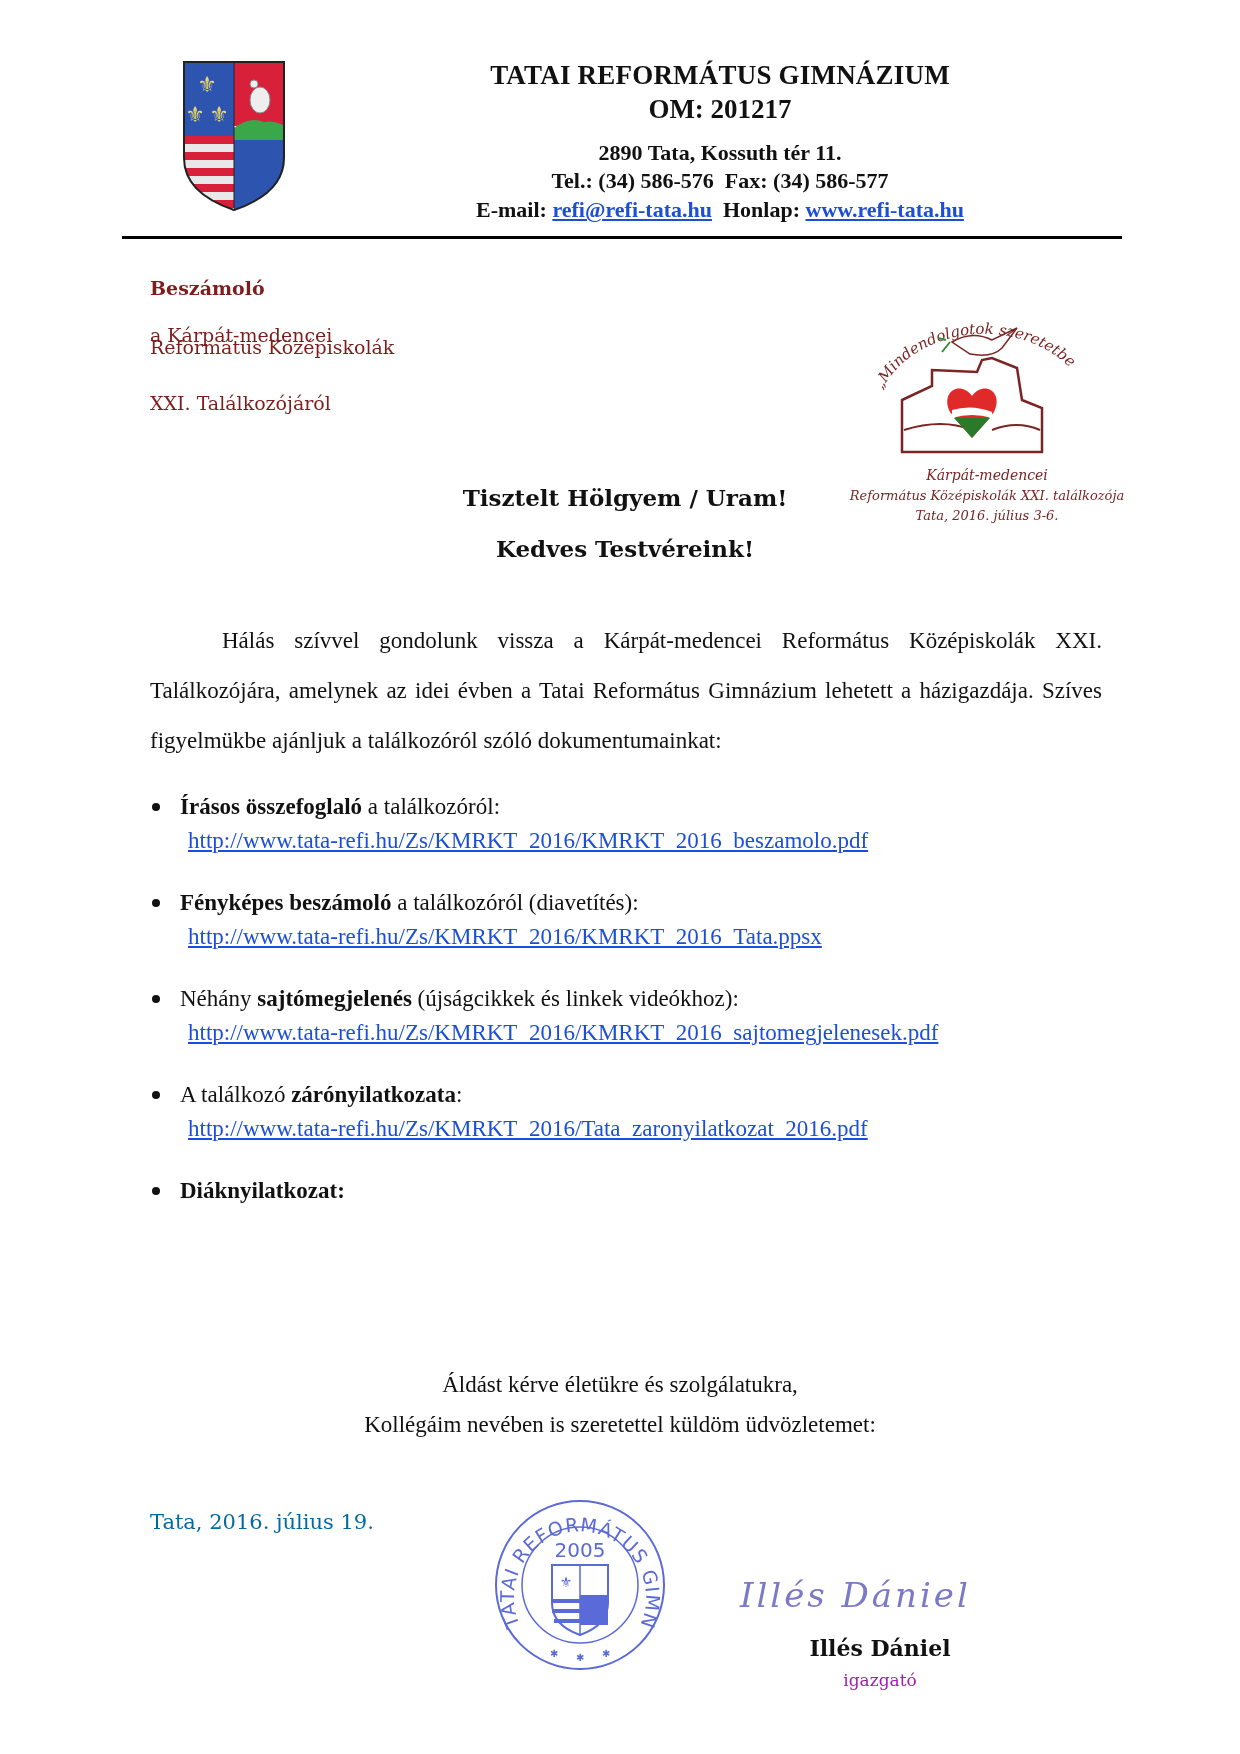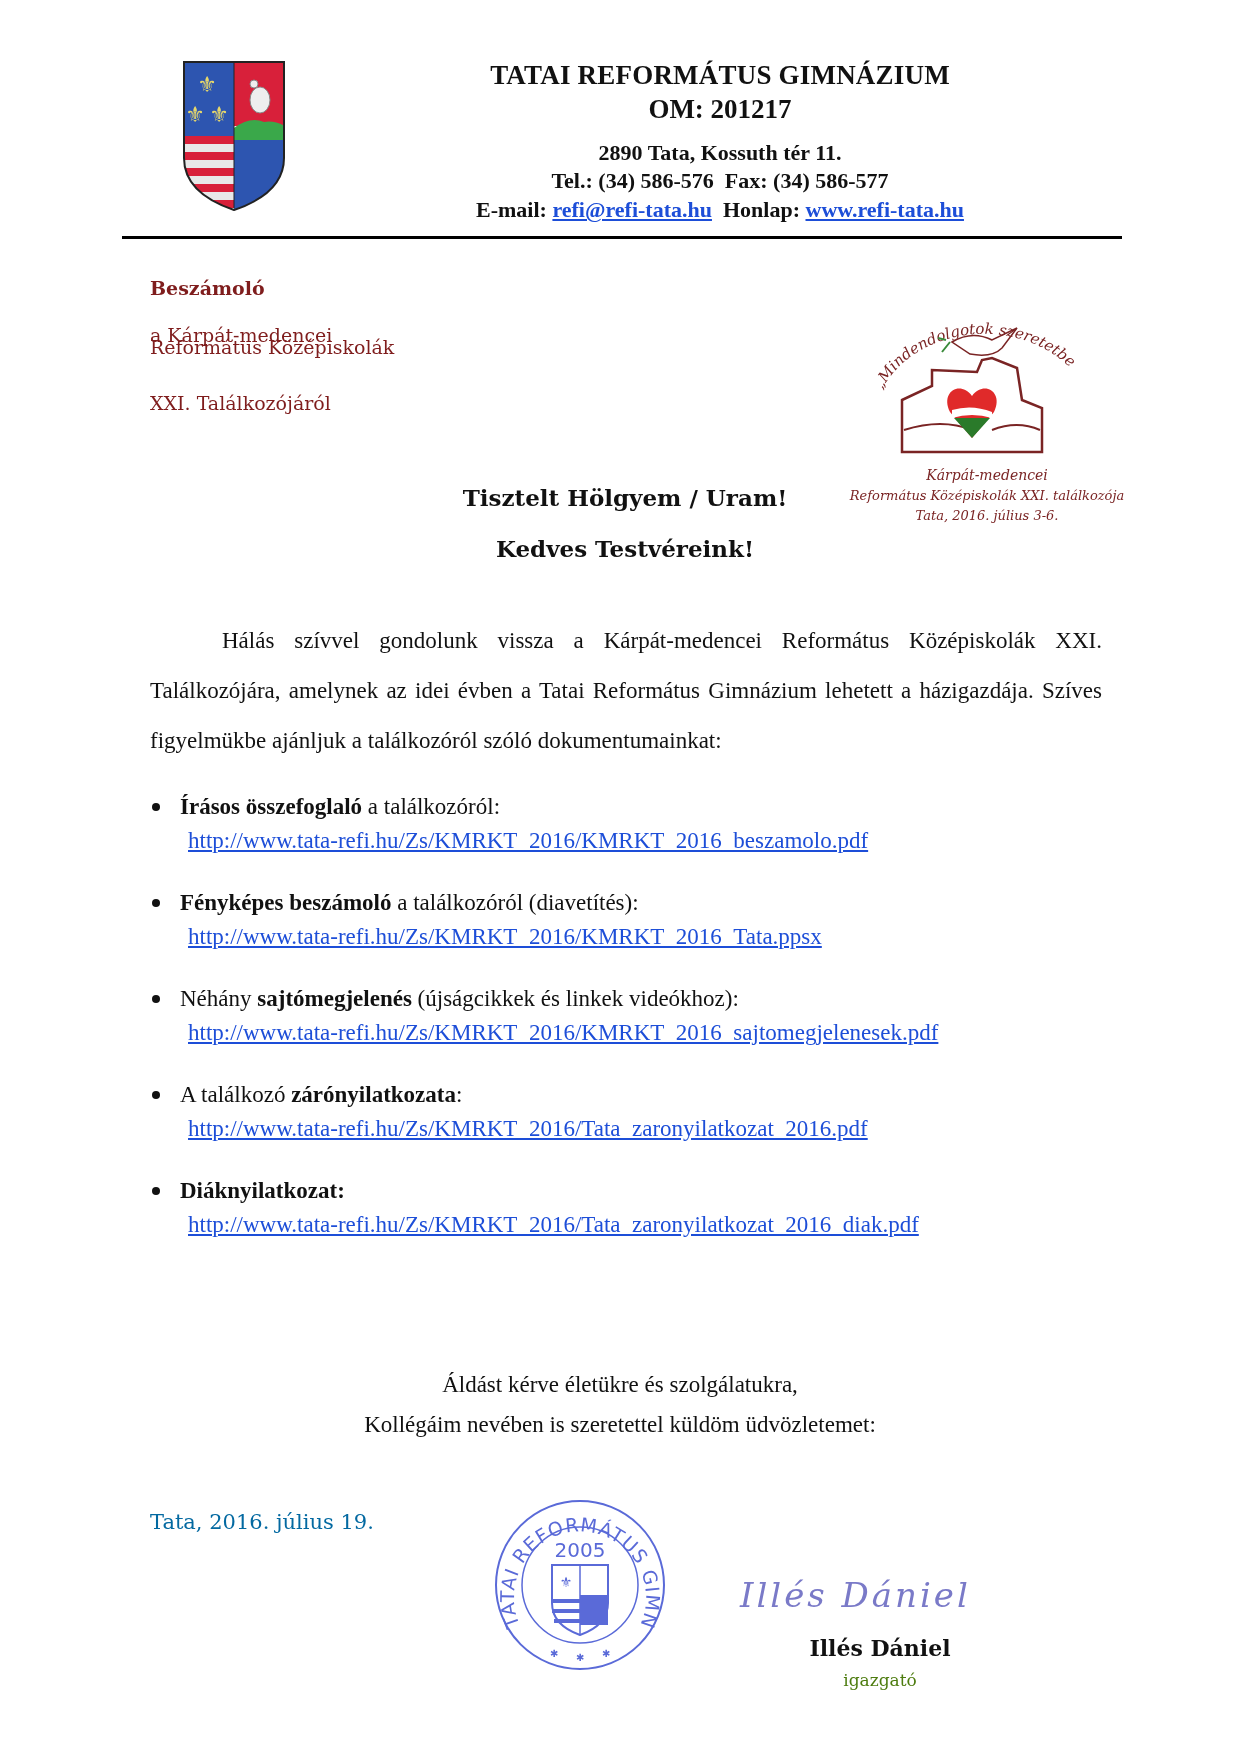--- a/index.html
+++ b/index.html
@@ -38,21 +38,21 @@
   .bitem .line1 { height: 34px; line-height: 34px; }
   .bitem .line2 { height: 34px; line-height: 34px; padding-left: 8px; }
   .bitem b { font-weight: bold; }
 
   .closing { left: 300px; width: 640px; text-align: center; }
   .date { left: 150px; top: 1510px; font-family: "DejaVu Serif", serif; font-size: 21px; color: #0369a1; }
 
   .stamp { left: 490px; top: 1495px; width: 180px; height: 180px; }
   .sig { left: 730px; top: 1565px; width: 300px; height: 60px; }
   .signame { left: 780px; width: 200px; text-align: center; font-family: "DejaVu Serif", serif; font-weight: bold; font-size: 22px; color: #111; top: 1635px; }
-  .sigrole { left: 780px; width: 200px; text-align: center; font-family: "DejaVu Serif", serif; font-size: 17px; color: #4d7c0f; top: 1670px; }
+  .sigrole { left: 780px; width: 200px; text-align: center; font-family: "DejaVu Serif", serif; font-size: 17px; color: #a21caf; top: 1670px; }
 </style>
 </head>
 <body>
 
 <div class="abs crest">
   <svg width="108" height="156" viewBox="0 0 108 156">
     <defs>
         <clipPath id="shield">
           <path d="M4 4 H104 V100 Q104 135 54 152 Q4 135 4 100 Z"></path>
         </clipPath>
@@ -134,21 +134,20 @@
       <div class="line2"><a class="lnk">http://www.tata-refi.hu/Zs/KMRKT_2016/KMRKT_2016_sajtomegjelenesek.pdf</a></div>
     </div>
     <div class="bitem">
       <span class="dot"></span>
       <div class="line1"><span style="white-space:pre;">A találkozó </span><b>záró­nyilatkozata</b><span style="white-space:pre;">:</span></div>
       <div class="line2"><a class="lnk">http://www.tata-refi.hu/Zs/KMRKT_2016/Tata_zaronyilatkozat_2016.pdf</a></div>
     </div>
     <div class="bitem">
       <span class="dot"></span>
       <div class="line1"><span style="white-space:pre;"></span><b>Diáknyilatkozat:</b><span style="white-space:pre;"></span></div>
-      <div class="line2"><a class="lnk">http://www.tata-refi.hu/Zs/KMRKT_2016/Tata_zaronyilatkozat_2016_diak.pdf</a></div>
     </div>
   </div>
 
 <div class="abs body-text closing" style="top:1372px;">Áldást kérve életükre és szolgálatukra,</div>
 <div class="abs body-text closing" style="top:1412px;">Kollégáim nevében is szeretettel küldöm üdvözletemet:</div>
 
 <div class="abs date">Tata, 2016. július 19.</div>
 
 <div class="abs stamp">
   <svg width="180" height="180" viewBox="0 0 180 180">

